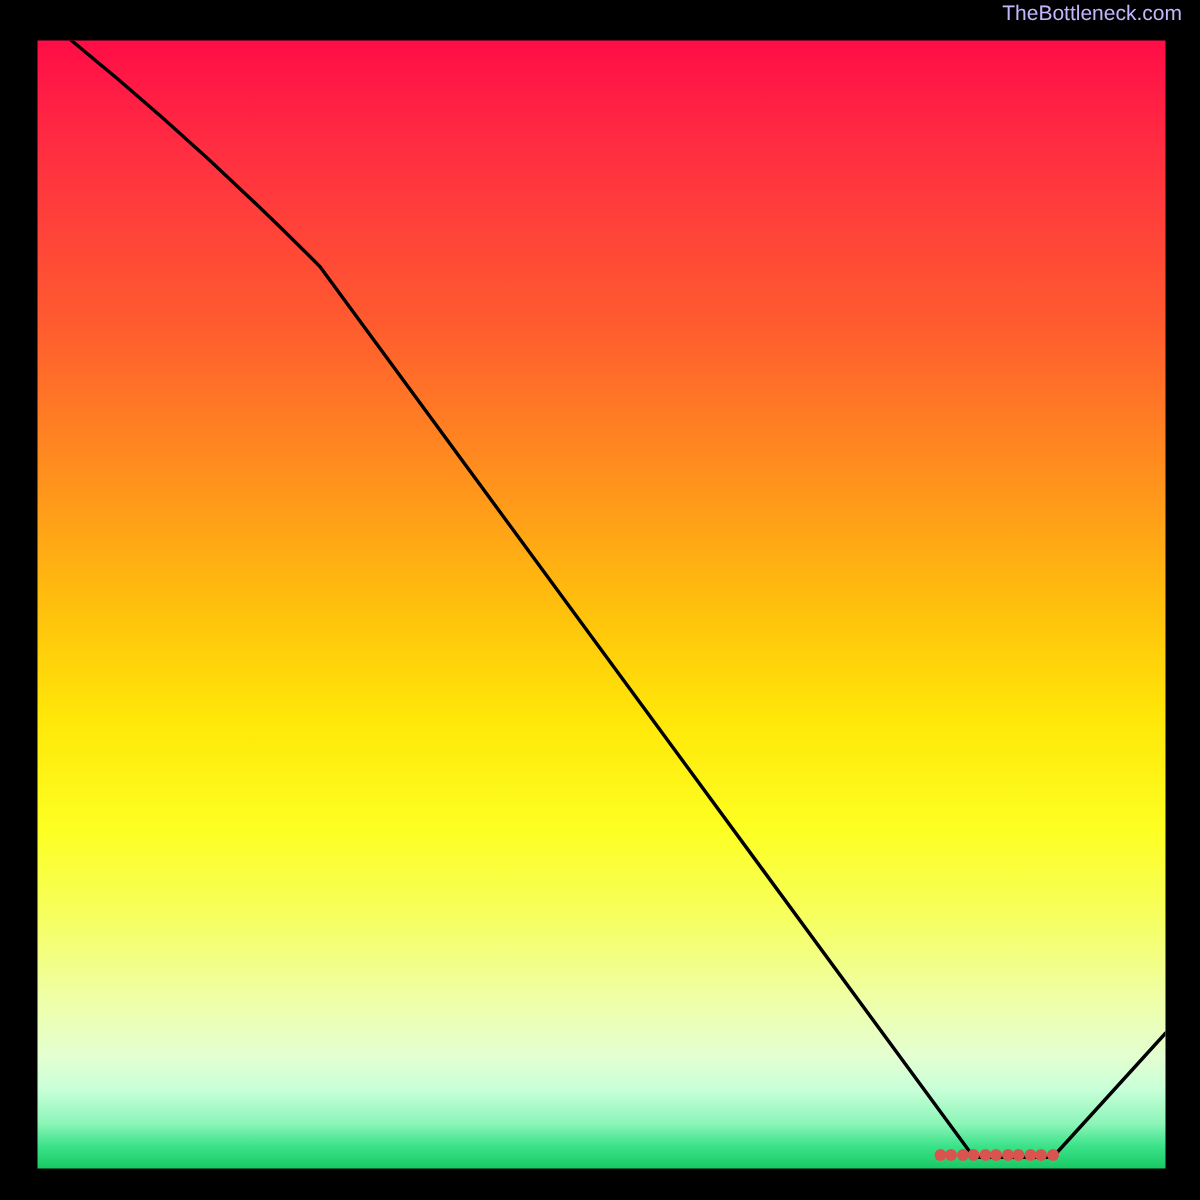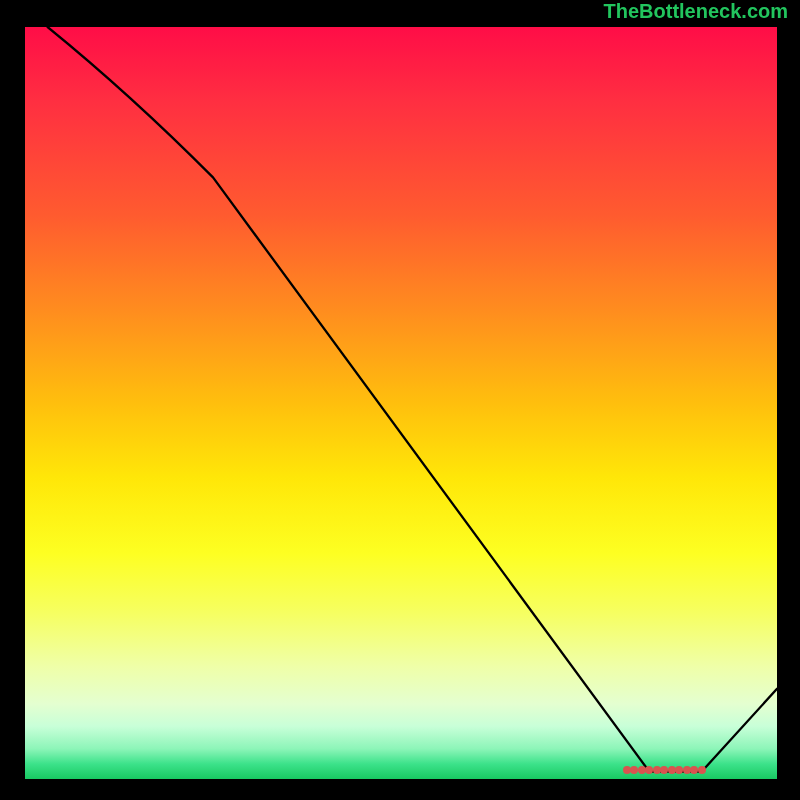--- a/index.html
+++ b/index.html
@@ -16,23 +16,23 @@
     left: 0;
     top: 0;
     width: 800px;
     height: 800px;
     background: #000000;
   }
   .watermark {
     position: absolute;
     top: 0px;
     right: 12px;
-    color: #22c55e;
-    font-size: 20px;
-    font-weight: 700;
+    color: #c4b5fd;
+    font-size: 14px;
+    font-weight: 400;
     letter-spacing: 0px;
   }
   .plot {
     position: absolute;
     left: 25px;
     top: 27px;
     width: 752px;
     height: 752px;
     
     background: linear-gradient(

